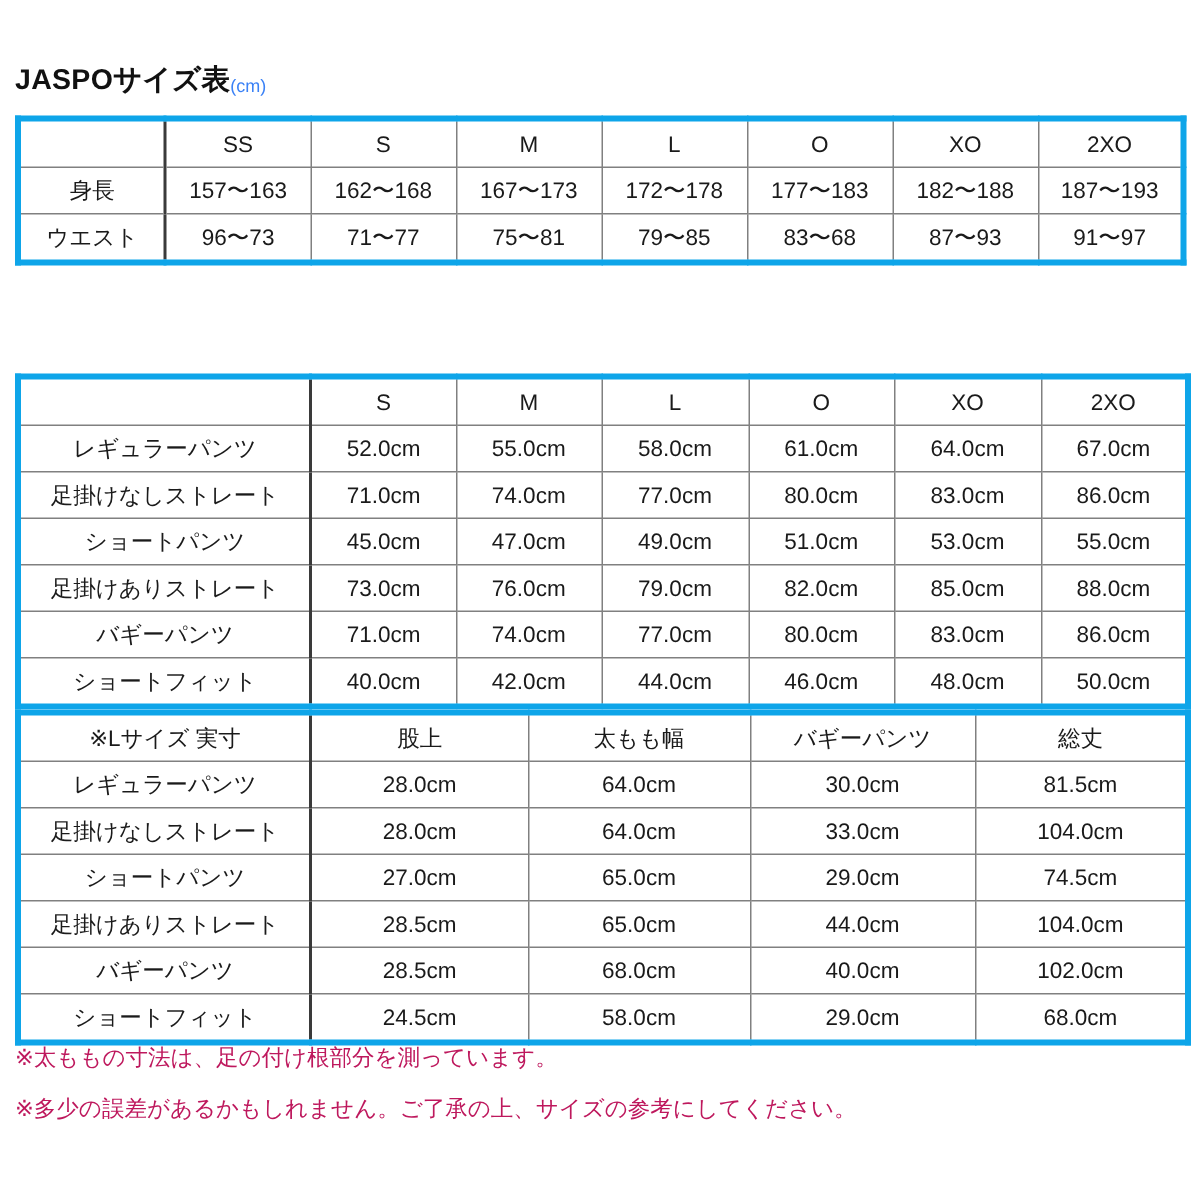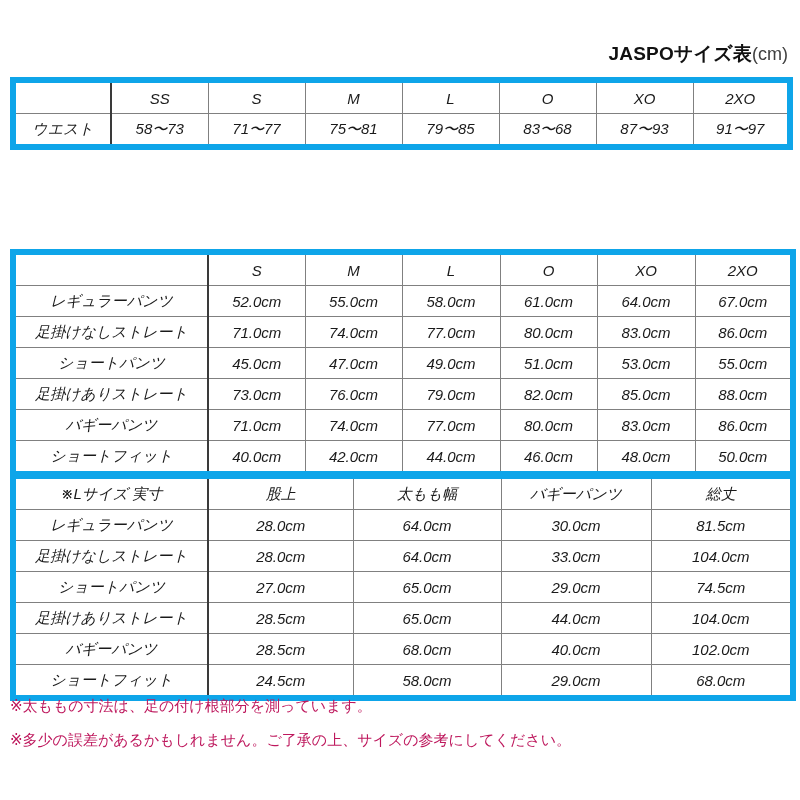--- a/index.html
+++ b/index.html
@@ -19,32 +19,32 @@
     width: 800px;
     height: 800px;
     box-sizing: border-box;
     padding: 0 10px;
   }
 
   
   .title-row {
     display: flex;
     align-items: flex-end;
-    justify-content: flex-end;
+    justify-content: flex-start;
   }
   .section-title {
     font-size: 19px;
     font-weight: bold;
     letter-spacing: 0.2px;
     color: #111111;
     line-height: 1;
   }
   .unit-note {
-    font-size: 18px;
-    color: #404040;
+    font-size: 12px;
+    color: #3b82f6;
     line-height: 1;
     padding-right: 2px;
   }
 
   
   table.size-table {
     border-collapse: collapse;
     width: 780px;
     table-layout: fixed;
     background: #ffffff;
@@ -56,22 +56,21 @@
     vertical-align: middle;
     font-weight: normal;
     font-size: 15px;
     color: #1a1a1a;
     padding: 0;
     height: 30px;
     white-space: nowrap;
     overflow: hidden;
   }
   table.size-table {
-    border: 6px solid #0ea5e9;
-    font-style: italic;
+    border: 4px solid #0ea5e9;
   }
   
   table.size-table tr:first-child td,
   table.size-table tr:first-child th {
     border-top: 2px solid #111111;
   }
   table.size-table tr:last-child td,
   table.size-table tr:last-child th {
     border-bottom: 2px solid #111111;
   }
@@ -135,22 +134,32 @@
             <th class="label-cell corner-cell"></th>
             <th>SS</th>
             <th>S</th>
             <th>M</th>
             <th>L</th>
             <th>O</th>
             <th>XO</th>
             <th>2XO</th>
           </tr>
           <tr>
+            <td class="label-cell">身長</td>
+            <td>157〜163</td>
+            <td>162〜168</td>
+            <td>167〜173</td>
+            <td>172〜178</td>
+            <td>177〜183</td>
+            <td>182〜188</td>
+            <td>187〜193</td>
+          </tr>
+          <tr>
             <td class="label-cell">ウエスト</td>
-            <td>58〜73</td>
+            <td>96〜73</td>
             <td>71〜77</td>
             <td>75〜81</td>
             <td>79〜85</td>
             <td>83〜68</td>
             <td>87〜93</td>
             <td>91〜97</td>
           </tr>
         </tbody>
     </table>
   </div>

